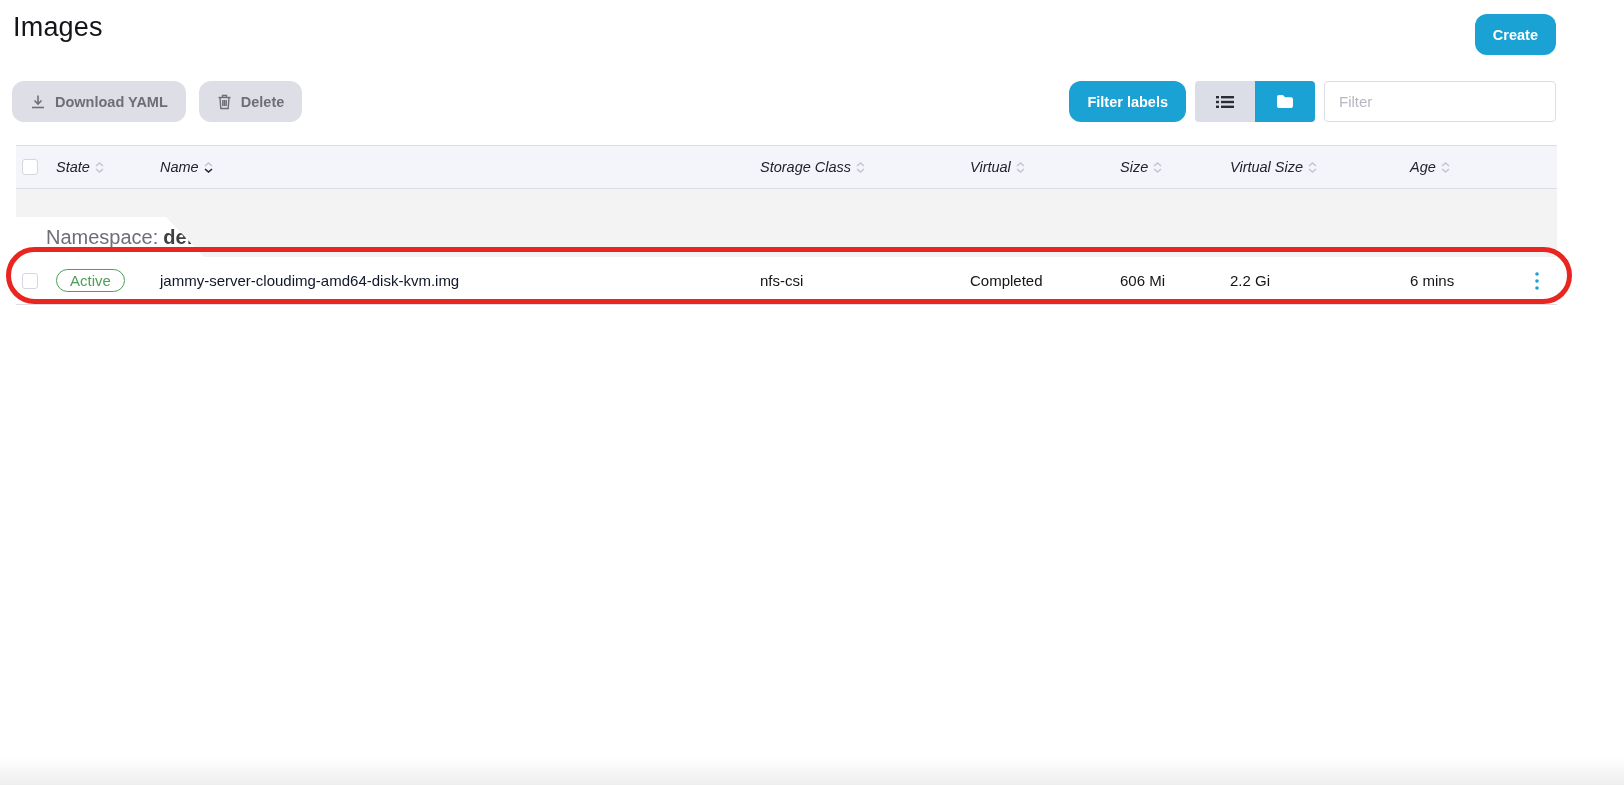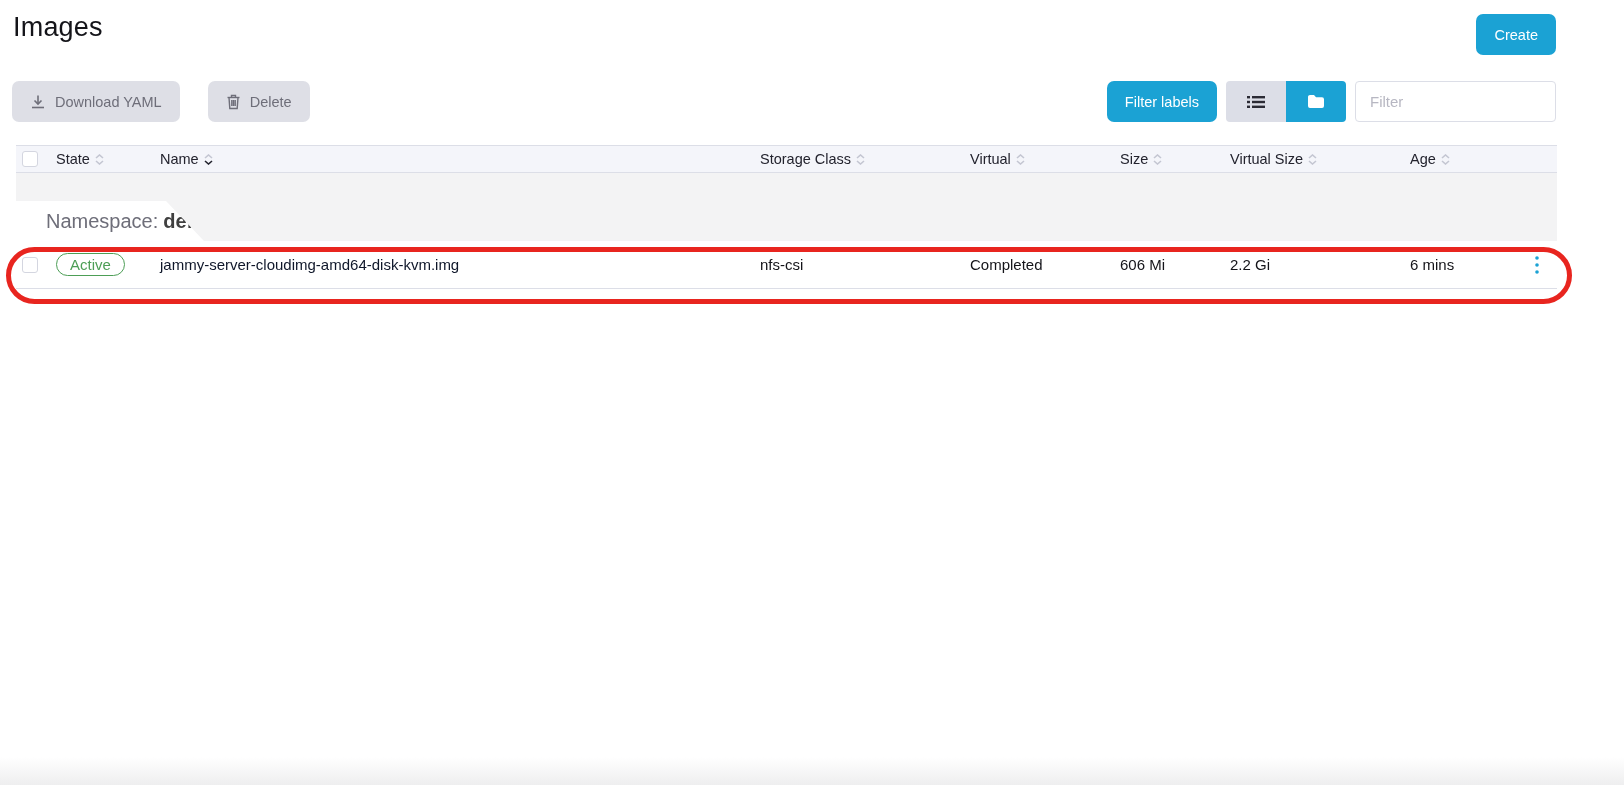--- a/index.html
+++ b/index.html
@@ -23,55 +23,56 @@
     letter-spacing: 0.2px;
   }
   .btn {
     display: inline-flex;
     align-items: center;
     justify-content: center;
     gap: 9px;
     height: 41px;
     padding: 0 18px;
     border: none;
-    border-radius: 7px;
+    border-radius: 12px;
     font-family: "Liberation Sans", sans-serif;
     font-size: 14.5px;
     cursor: pointer;
     white-space: nowrap;
+    font-weight: bold;
   }
   .btn-primary { background: #1ba2d4; color: #ffffff; }
   .btn-disabled { background: #dedfe6; color: #6e6e79; cursor: default; }
   .create-btn { position: absolute; top: 14px; right: 68px; }
 
   
   .toolbar-left {
     position: absolute; left: 12px; top: 81px;
-    display: flex; gap: 28px;
+    display: flex; gap: 13px;
   }
   .toolbar-right {
     position: absolute; right: 68px; top: 81px;
     display: flex; gap: 9px; align-items: center; margin-left: 48px;
   }
   .icon { display: inline-flex; align-items: center; justify-content: center; }
   .view-toggle {
     display: flex;
     border-radius: 4px;
     overflow: hidden;
     height: 41px;
   }
   .view-toggle .seg {
     width: 60px;
     display: flex; align-items: center; justify-content: center;
     cursor: pointer;
   }
   .seg-inactive { background: #dcdee7; }
   .seg-active { background: #1ba2d4; }
   .filter-input {
-    width: 201px; height: 41px;
+    width: 232px; height: 41px;
     border: 1px solid #dcdee7;
     border-radius: 4px;
     padding: 0 14px;
     font-family: "Liberation Sans", sans-serif;
     font-size: 15px;
     color: #4c1d95;
     outline: none;
   }
   .filter-input::placeholder { color: #b7b7c2; }
 
@@ -80,26 +81,27 @@
     position: absolute;
     left: 16px; top: 145px;
     width: 1541px;
   }
   .grid-row {
     display: grid;
     grid-template-columns: 40px 104px 600px 210px 150px 110px 180px 110px 1fr;
     align-items: center;
   }
   .thead {
-    height: 28px;
+    height: 44px;
     background: #f4f5fa;
     border-top: 1px solid #dcdee7;
     border-bottom: 1px solid #dcdee7;
     font-size: 14.5px;
     color: #23232e;
+    font-style: italic;
   }
   .th { display: flex; align-items: center; gap: 5px; cursor: pointer; }
   .sort-carets { display: flex; flex-direction: column; gap: 1px; }
   .caret { width: 9px; height: 5px; }
   .caret polyline { fill: none; stroke: #c4c6d2; stroke-width: 1.6; }
   .caret.caret-dark polyline { stroke: #23232e; }
 
   .checkbox {
     width: 16px; height: 16px;
     border: 1px solid #d4d6e0;

